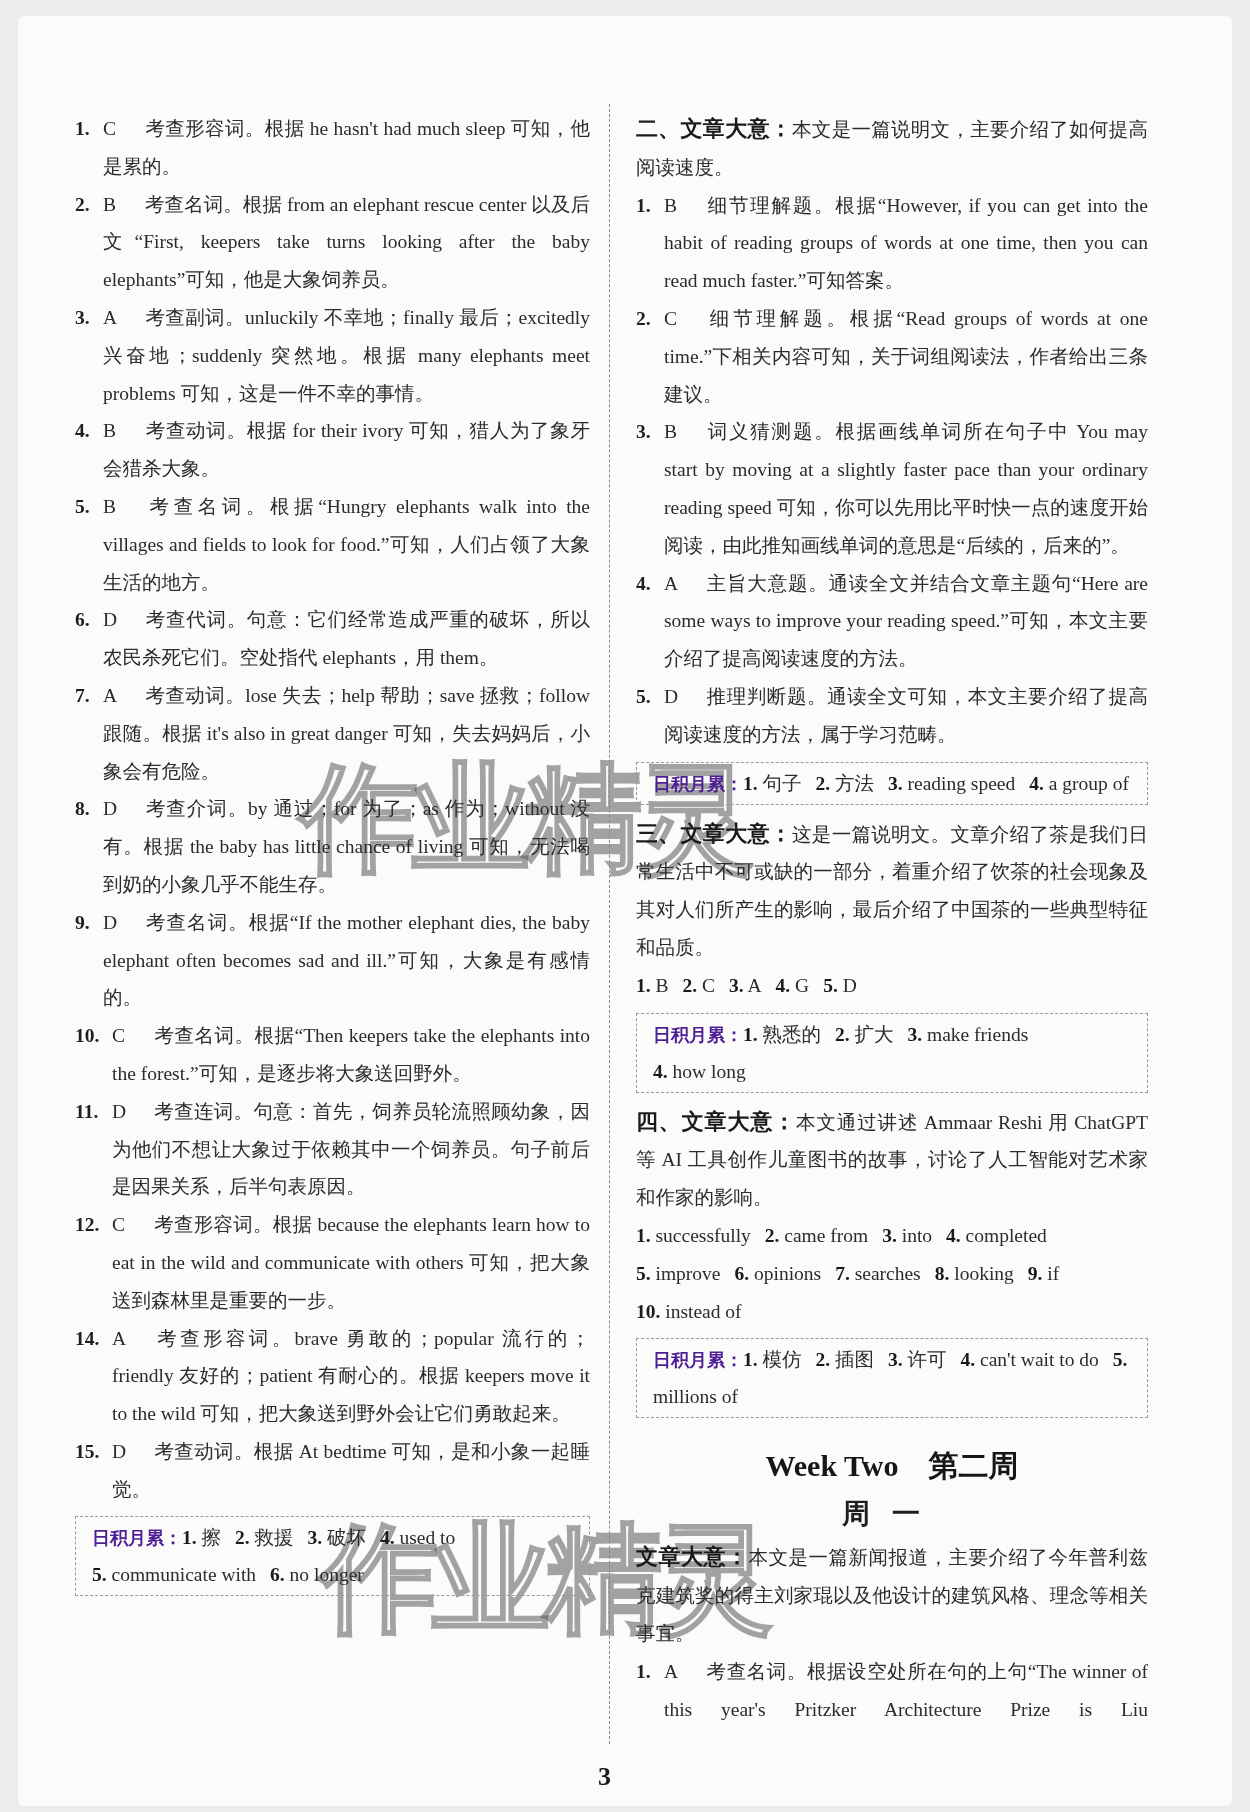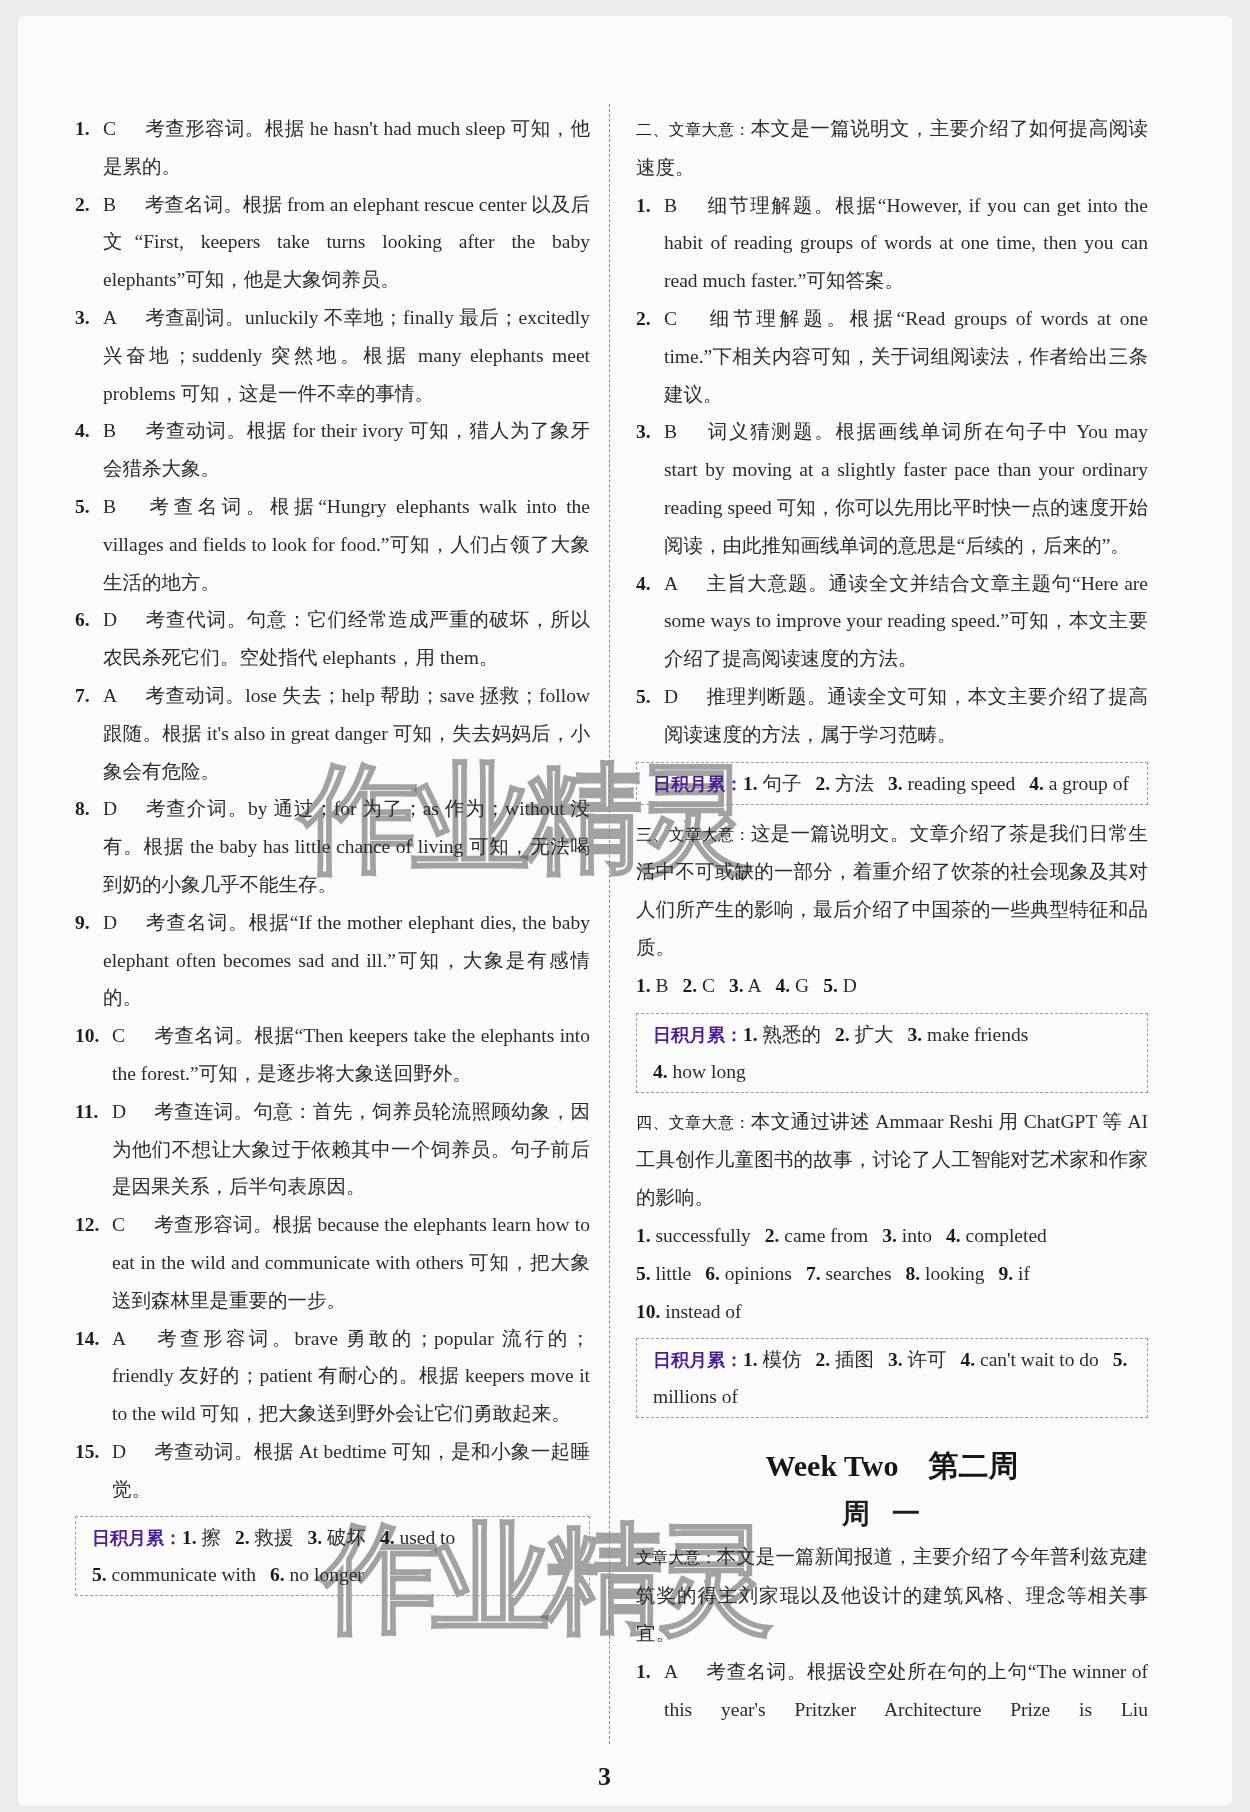--- a/index.html
+++ b/index.html
@@ -25,21 +25,21 @@
     position:absolute; left:609px; top:104px; height:1640px; width:0;
     border-left:1.5px dashed #8a8a8a;
   }
   .item { position:relative; padding-left:28px; text-align:justify; text-align-last:left; }
   .item.wide { padding-left:37px; }
   .num {
     position:absolute; left:0; top:0; font-weight:bold; color:#1e1e1e;
   }
   .ans { display:inline-block; width:42px; }
   .para { text-align:justify; text-align-last:left; }
-  .bold { font-weight:normal; font-family:"DejaVu Sans","Liberation Sans",sans-serif; font-size:16px; color:#1a1a1a; }
+  .bold { font-weight:bold; font-family:"DejaVu Sans","Liberation Sans",sans-serif; font-size:22px; color:#1a1a1a; }
   .box {
     border:1.5px dashed #9a9a9a;
     padding:2px 14px 2px 16px;
     margin:8px 0 10px 0;
     line-height:37px;
   }
   .box .lbl { font-weight:bold; font-family:"DejaVu Sans","Liberation Sans",sans-serif; font-size:18px; color:#4c1d95; }
   .b { font-weight:bold; color:#1a1a1a; }
   .gap { display:inline-block; width:14px; }
   .heading {
@@ -113,21 +113,21 @@
   </div>
 
   <div class="box">
     <span class="lbl">日积月累：</span><span class="b">1.</span> <span>熟悉的</span><span class="gap"></span><span class="b">2.</span> <span>扩大</span><span class="gap"></span><span class="b">3.</span> <span>make friends</span><br>
     <span class="b">4.</span> <span>how long</span>
   </div>
 
   <div class="para"><span class="bold">四、文章大意：</span><span>本文通过讲述 Ammaar Reshi 用 ChatGPT 等 AI 工具创作儿童图书的故事，讨论了人工智能对艺术家和作家的影响。</span></div>
   <div style="text-align:justify;">
     <span class="b">1.</span> <span>successfully</span><span class="gap"></span><span class="b">2.</span> <span>came from</span><span class="gap"></span><span class="b">3.</span> <span>into</span><span class="gap"></span><span class="b">4.</span> <span>completed</span><br>
-    <span class="b">5.</span> <span>little</span><span class="gap"></span><span class="b">6.</span> <span>opinions</span><span class="gap"></span><span class="b">7.</span> <span>searches</span><span class="gap"></span><span class="b">8.</span> <span>looking</span><span class="gap"></span><span class="b">9.</span> <span>if</span><br>
+    <span class="b">5.</span> <span>improve</span><span class="gap"></span><span class="b">6.</span> <span>opinions</span><span class="gap"></span><span class="b">7.</span> <span>searches</span><span class="gap"></span><span class="b">8.</span> <span>looking</span><span class="gap"></span><span class="b">9.</span> <span>if</span><br>
     <span class="b">10.</span> <span>instead of</span>
   </div>
 
   <div class="box">
     <span class="lbl">日积月累：</span><span class="b">1.</span> <span>模仿</span><span class="gap"></span><span class="b">2.</span> <span>插图</span><span class="gap"></span><span class="b">3.</span> <span>许可</span><span class="gap"></span><span class="b">4.</span> <span>can't wait to do</span><span class="gap"></span><span class="b">5.</span> <span>millions of</span>
   </div>
 
   <div class="heading">Week Two　第二周</div>
   <div class="subheading">周一</div>
 

